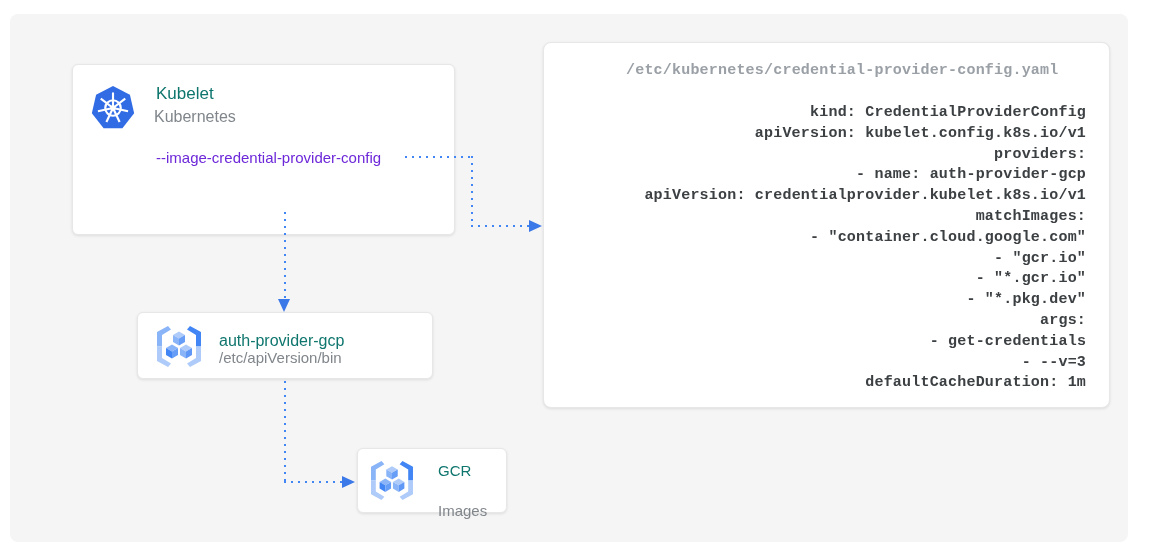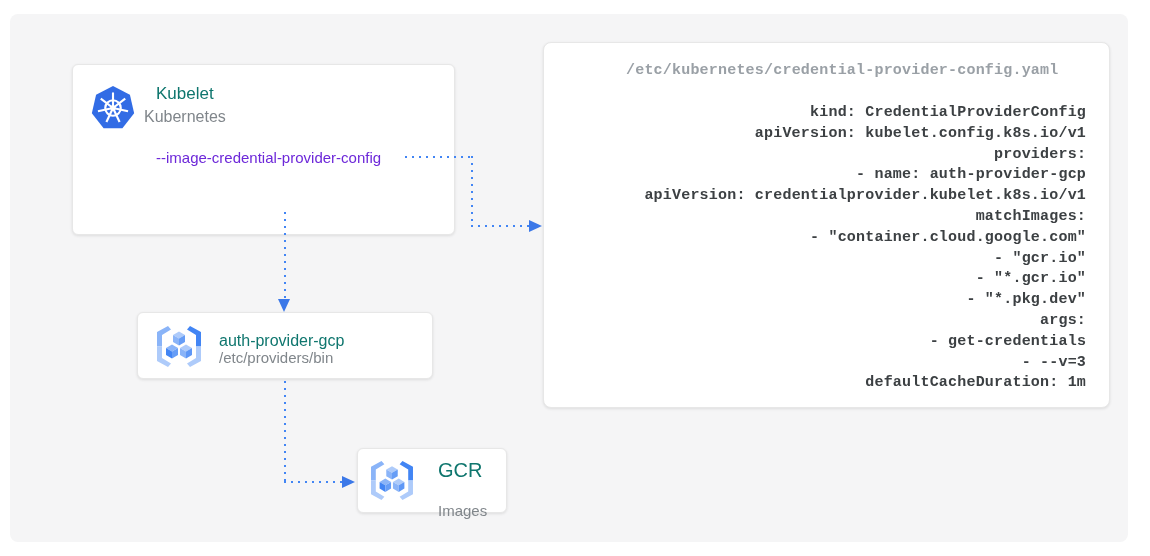--- a/index.html
+++ b/index.html
@@ -21,24 +21,24 @@
   .node-gcr     { left: 347px; top: 434px; width: 150px; height: 65px; }
 
   .node .icon { position: absolute; }
   .node-kubelet .icon { left: 16px; top: 19px; width: 48px; height: 47px; }
   .node-auth .icon    { left: 16px; top: 12px; width: 50px; height: 43px; }
   .node-gcr .icon     { left: 10px; top: 11px; width: 48px; height: 41px; }
 
   .node-title { position: absolute; color: #0f766e; font-size: 17px; line-height: 23px; }
   .node-sub   { position: absolute; color: #80868b; font-size: 16px; line-height: 22px; }
   .node-kubelet .node-title { left: 83px; top: 17px; }
-  .node-kubelet .node-sub   { left: 71px; top: 41px; }
+  .node-kubelet .node-sub   { left: 81px; top: 41px; }
   .node-auth .node-title { left: 81px; top: 16px; font-size: 16px; }
   .node-auth .node-sub   { left: 81px; top: 34px; font-size: 15px; }
-  .node-gcr .node-title { left: 80px; top: 10px; font-size: 20px; }
+  .node-gcr .node-title { left: 80px; top: 10px; font-size: 15px; }
   .node-gcr .node-sub   { left: 80px; top: 33px; font-size: 15px; margin-top: 18px; }
 
   .flags { position: absolute; left: 83px; top: 81px; color: #6d28d9; font-size: 15px; line-height: 24px; }
 
   .code-panel {
     position: absolute; left: 533px; top: 28px; width: 567px; height: 366px;
     background: #ffffff; border: 1px solid #e7e7e7; border-radius: 8px;
     box-shadow: 0 1px 3px rgba(0,0,0,0.10);
   }
   .code-panel pre {
@@ -122,21 +122,21 @@
         </g>
 
         <g>
           <polygon points="64,39 76,46 64,53 52,46" fill="#aecbfa"></polygon>
           <polygon points="52,46 64,53 64,67 52,60" fill="#8ab4f8"></polygon>
           <polygon points="76,46 64,53 64,67 76,60" fill="#5e97f6"></polygon>
         </g>
       </svg>
     </span>
     <div class="node-title">auth-provider-gcp</div>
-    <div class="node-sub">/etc/providers/bin</div>
+    <div class="node-sub">/etc/apiVersion/bin</div>
   </div>
 
   <div class="node node-gcr">
     <span class="icon">
       <svg viewBox="0 0 100 86" width="48" height="41">
         <g stroke-linejoin="round">
           <polygon points="28,2 34,9 16,20 16,43 6,43 6,14" fill="#8ab4f8"></polygon>
           <polygon points="6,43 16,43 16,66 34,77 28,84 6,72" fill="#aecbfa"></polygon>
           <polygon points="72,2 66,9 84,20 84,43 94,43 94,14" fill="#4285f4"></polygon>
           <polygon points="94,43 84,43 84,66 66,77 72,84 94,72" fill="#aecbfa"></polygon>

